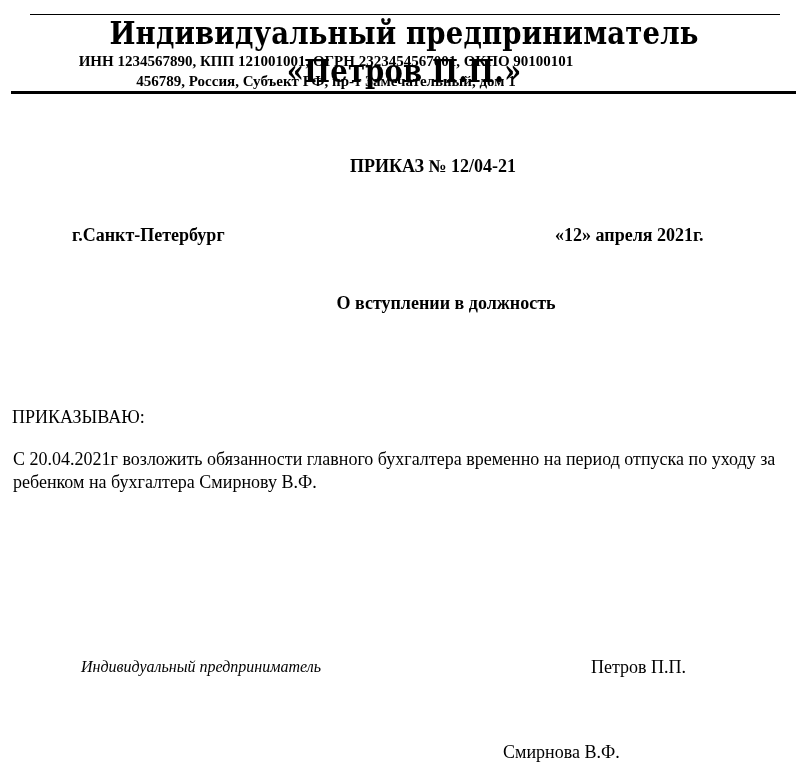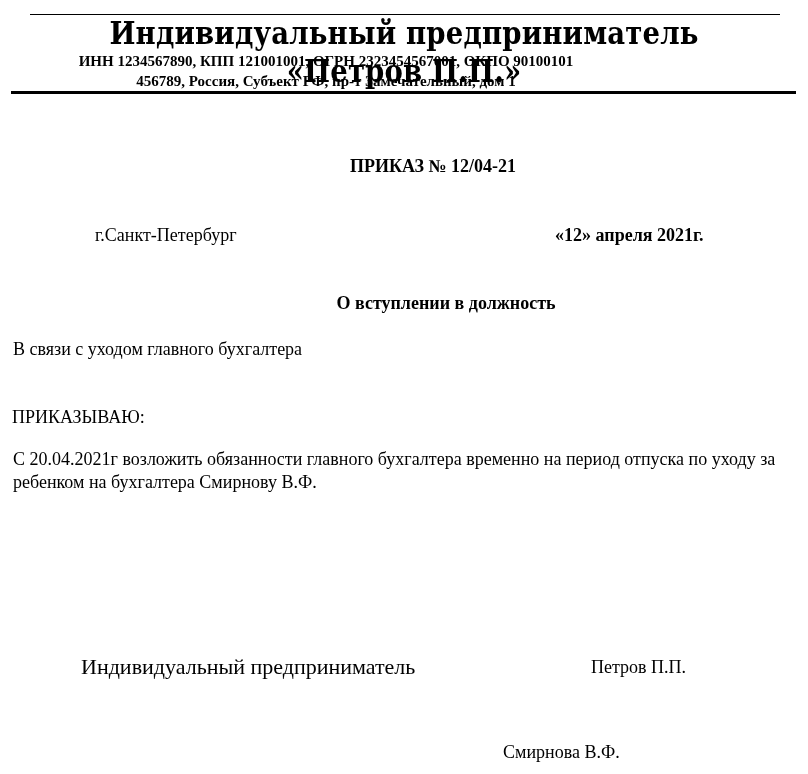--- a/index.html
+++ b/index.html
@@ -58,22 +58,22 @@
     .order-title {
       position: absolute;
       left: 0; top: 155px;
       width: 866px;
       text-align: center;
       font-size: 18px;
       line-height: 22px;
       font-weight: bold;
     }
     .city {
-      left: 95px; top: 224px;
-      font-size: 18px; line-height: 22px; font-weight: normal;
+      left: 72px; top: 224px;
+      font-size: 18px; line-height: 22px; font-weight: bold;
     }
     .date {
       left: 555px; top: 224px;
       font-size: 18px; line-height: 22px; font-weight: bold;
     }
     .subject {
       position: absolute;
       left: 0; top: 292px;
       width: 808px;
       text-align: center;
@@ -95,21 +95,21 @@
     }
     .order-body {
       position: absolute;
       left: 13px; top: 448px;
       width: 790px;
       font-size: 18px;
       line-height: 23px;
     }
     .sign-role {
       left: 81px; top: 656px;
-      font-size: 22px; line-height: 22px;
+      font-size: 16px; line-height: 22px; font-style: italic;
     }
     .sign-name {
       left: 591px; top: 656px;
       font-size: 18px; line-height: 22px;
     }
     .ack-label {
       left: 175px; top: 770px;
       font-size: 13px; line-height: 22px; text-align: center;
     }
     .ack-name {
@@ -131,21 +131,20 @@
   </div>
 
   <div class="order-title">ПРИКАЗ № 12/04-21</div>
 
   <div class="abs city">г.Санкт-Петербург</div>
   <div class="abs date">«12» апреля 2021г.</div>
 
   <div class="subject">О вступлении в должность</div>
 
   <div class="preamble">
-    <div>В связи с уходом главного бухгалтера</div>
   </div>
 
   <div class="order-word">ПРИКАЗЫВАЮ:</div>
 
   <div class="order-body">С 20.04.2021г возложить обязанности главного бухгалтера временно на период отпуска по уходу за ребенком на бухгалтера Смирнову В.Ф.</div>
 
   <div>
     <div class="abs sign-role">Индивидуальный предприниматель</div>
     <div class="abs sign-name">Петров П.П.</div>
     <div class="abs ack-label">Ознакомлена:</div>

